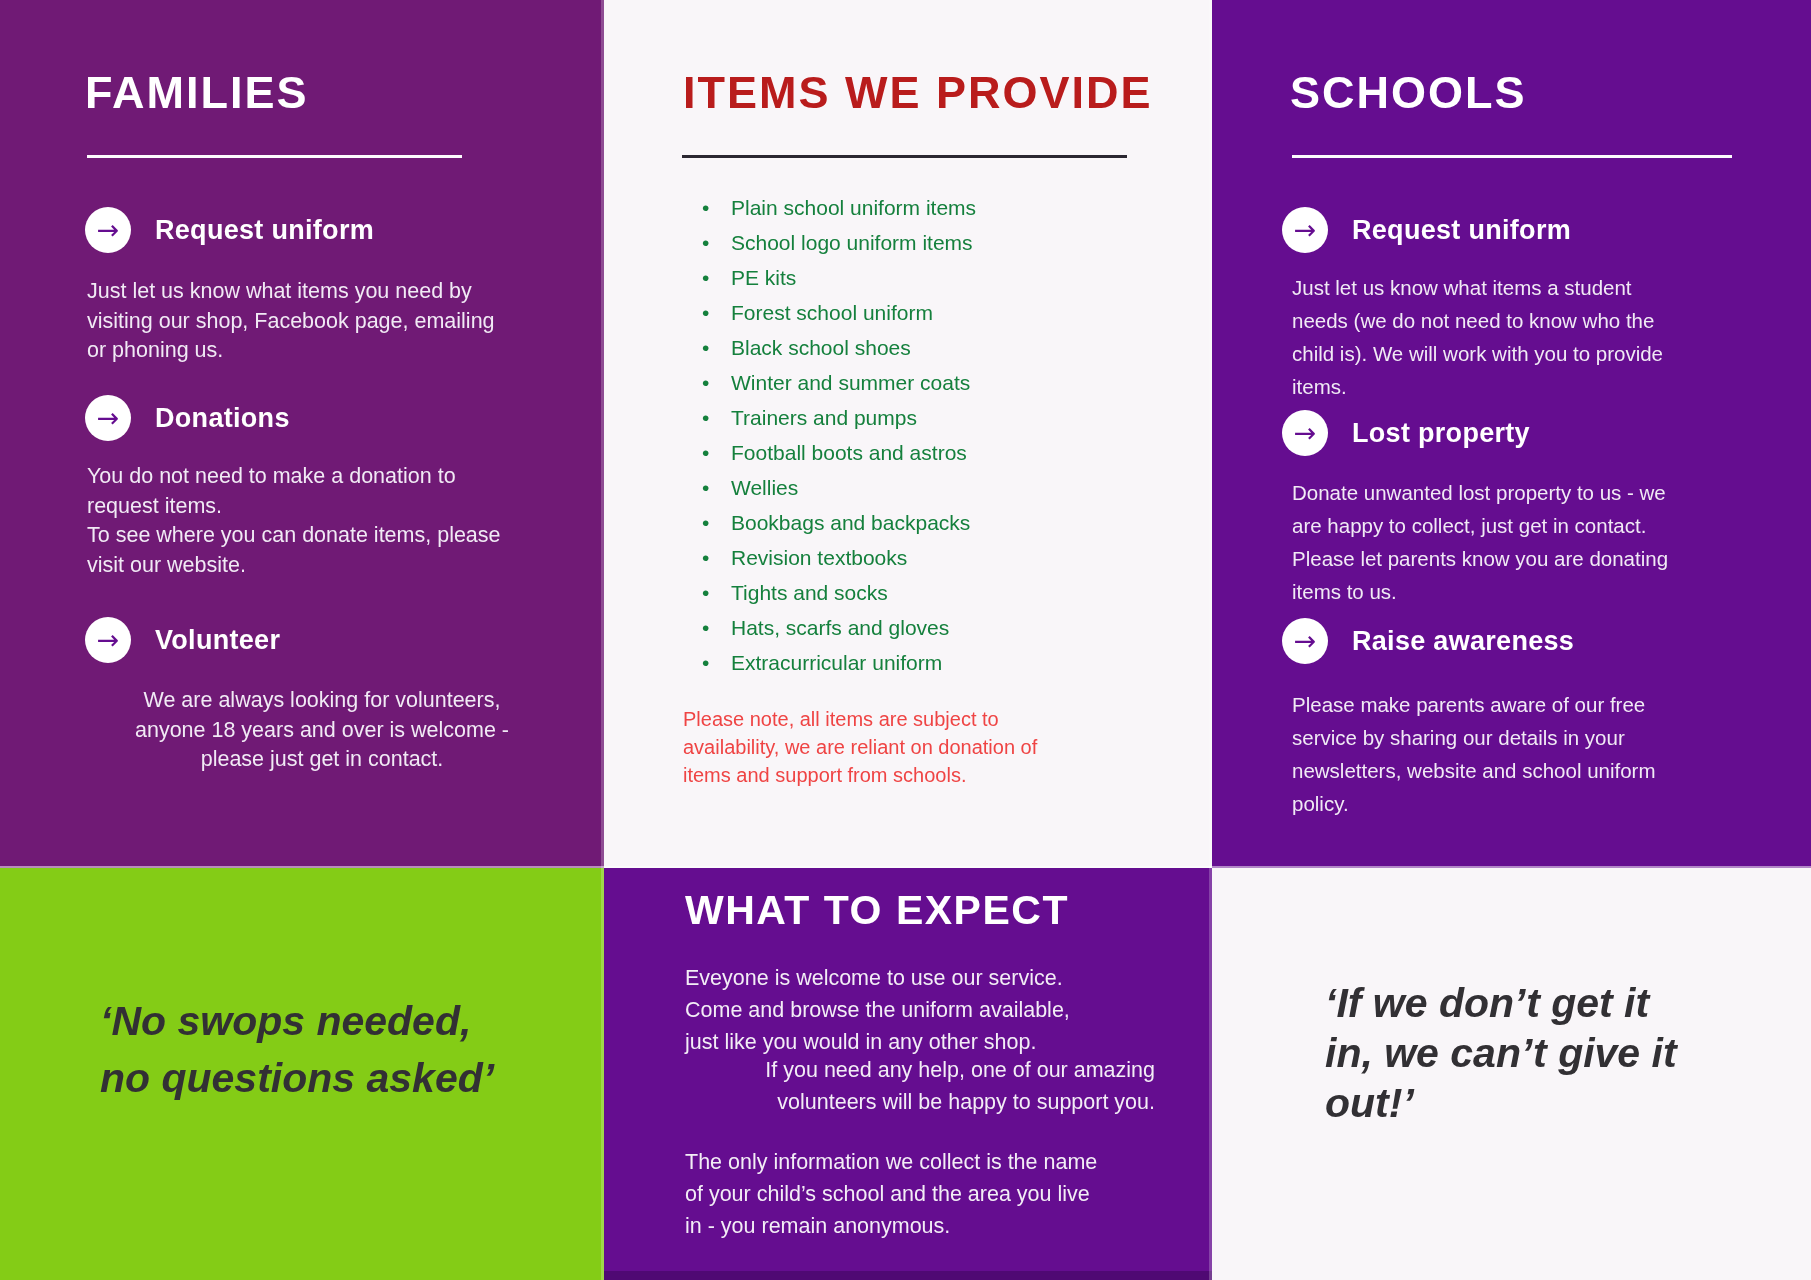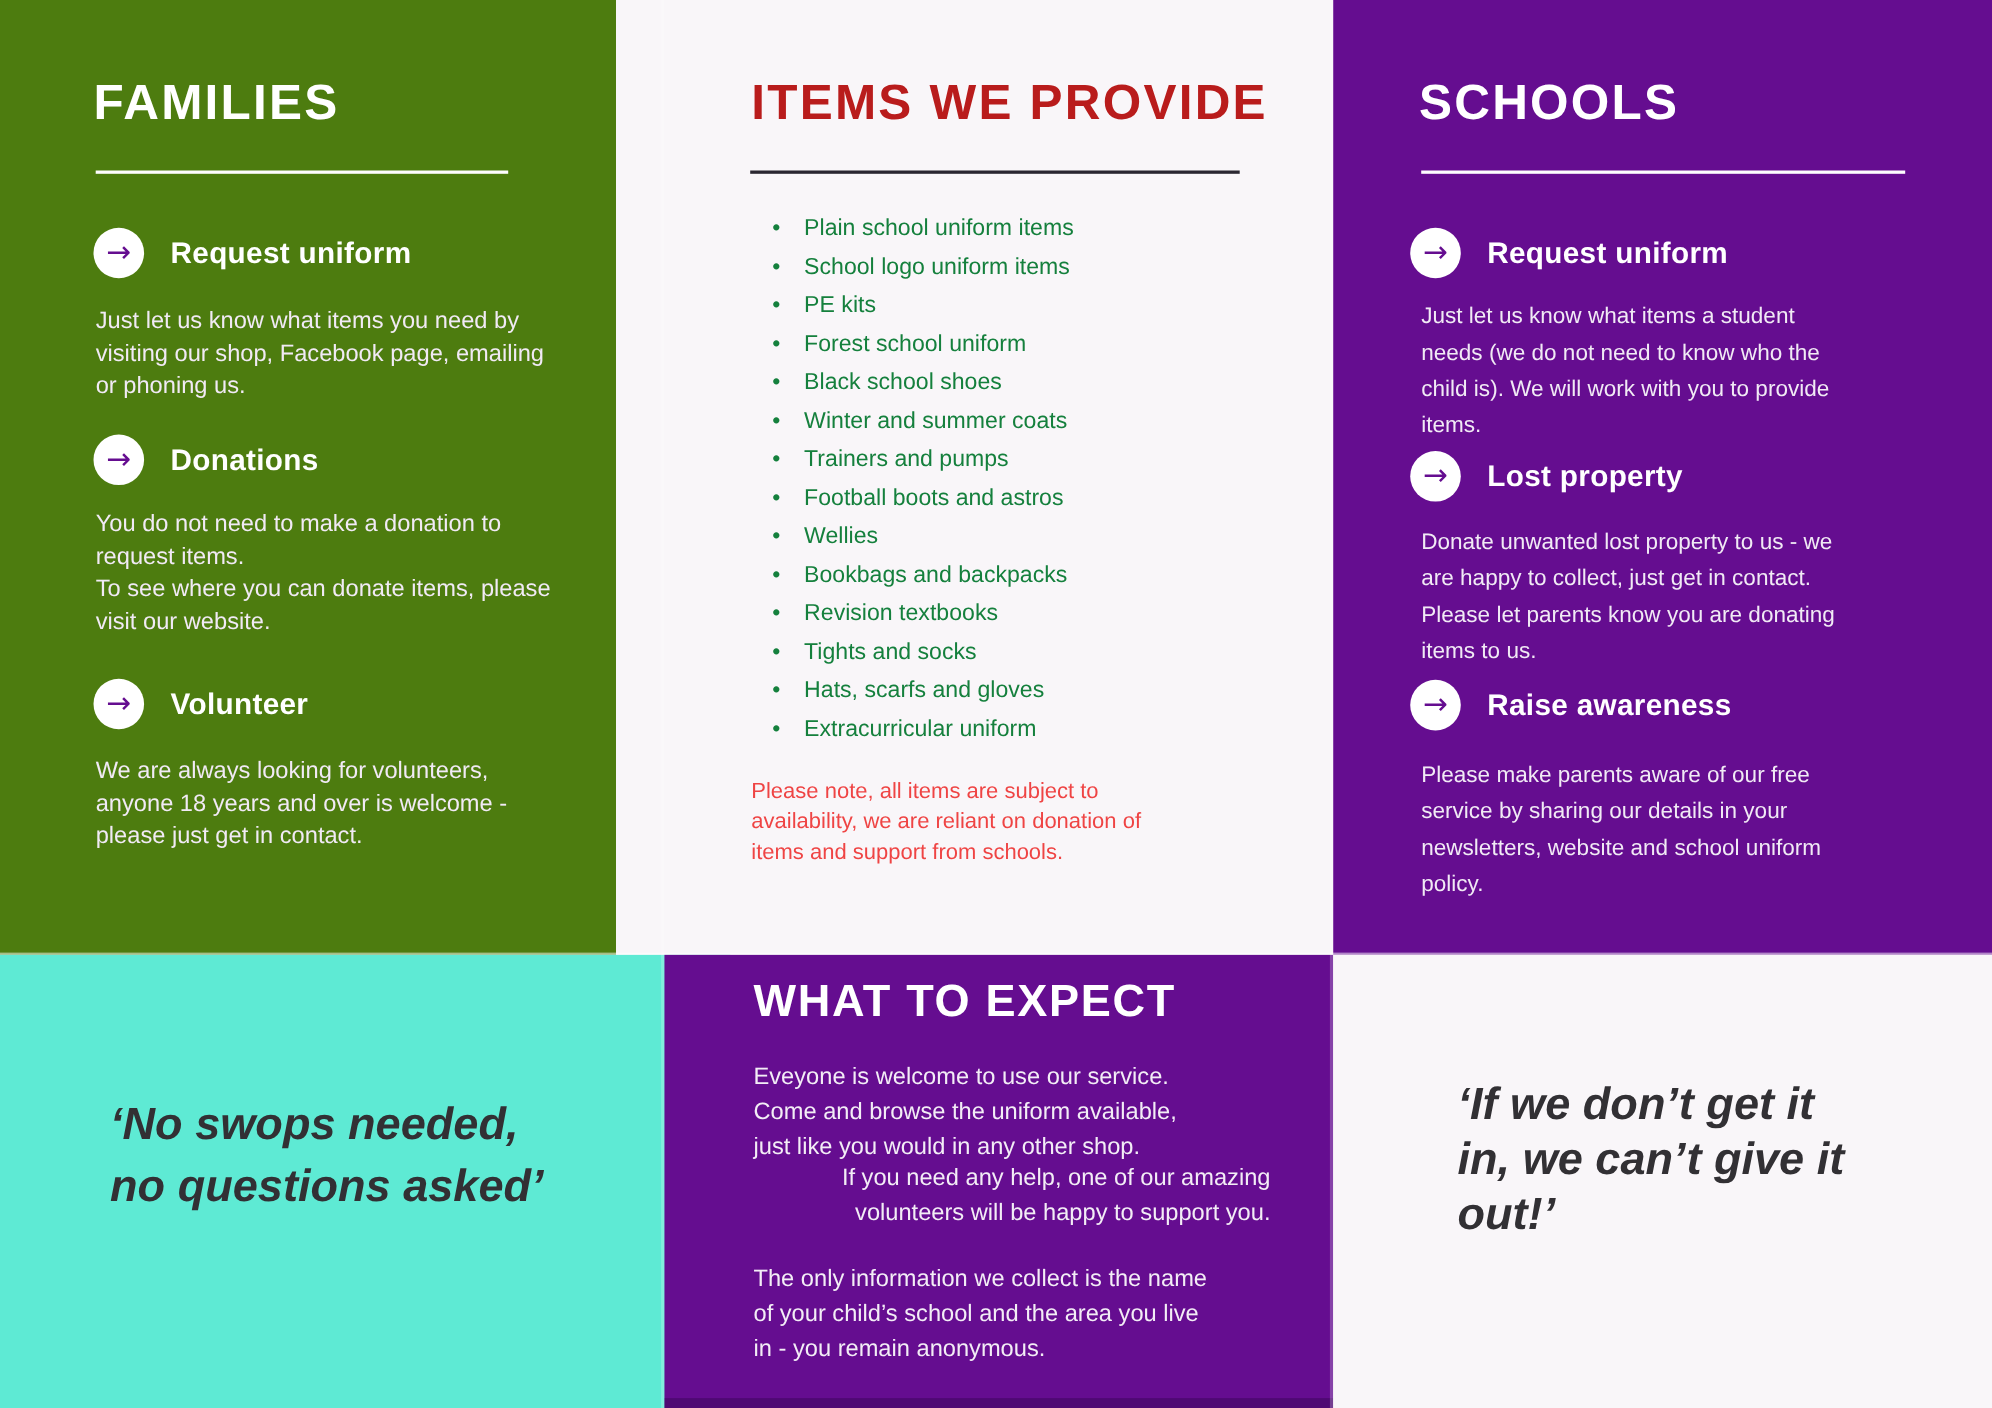--- a/index.html
+++ b/index.html
@@ -3,24 +3,24 @@
 <meta charset="utf-8">
 <style>
   html,body{margin:0;padding:0;background:#cfc9d1;}
   .canvas{
     position:relative;width:1811px;height:1280px;overflow:hidden;
     background:#f9f6f9;
     font-family:"Liberation Sans","DejaVu Sans",sans-serif;
     color:#232025;
   }
   .panel{position:absolute;}
-  .p-left  {left:0;    top:0;    width:560px;height:868px;background:#4d7c0f;}
+  .p-left  {left:0;    top:0;    width:604px;height:868px;background:#701a75;padding-left:12px;}
   .p-mid   {left:604px; top:0;   width:608px;height:868px;background:#f9f6f9;}
   .p-right {left:1212px;top:0;   width:599px;height:868px;background:#650d90;}
-  .p-bl    {left:0;    top:868px;width:664px;height:412px;background:#5eead4;}
+  .p-bl    {left:0;    top:868px;width:664px;height:412px;background:#84cc16;}
   .p-bm    {left:604px; top:868px;width:608px;height:412px;background:#650d90;}
   .p-br    {left:1212px;top:868px;width:599px;height:412px;background:#f9f6f9;}
   .p-bm::after{content:"";position:absolute;left:0;bottom:0;width:100%;height:9px;background:rgba(30,0,50,.30);}
 
   .title{position:absolute;margin:0;font-size:45px;line-height:1;font-weight:bold;letter-spacing:2px;color:#ffffff;}
   .title.dark{color:#b91c1c;}
   .title.small{font-size:41px;letter-spacing:1.5px;}
 
   .rule{position:absolute;height:3px;background:#fdfcfe;}
   .rule.dark{background:#2b2731;}
@@ -77,21 +77,21 @@
 request items.
 To see where you can donate items, please
 visit our website.</p>
 
     <div class="sec-row" style="left:85px;top:617px;">
       <span class="circle">
           <span class="arrow">→</span>
         </span>
       <span class="sec-label">Volunteer</span>
     </div>
-    <p class="body" style="left:87px;top:686px;width:470px;">We are always looking for volunteers,
+    <p class="body" style="left:87px;top:686px;width:470px;text-align:center;">We are always looking for volunteers,
 anyone 18 years and over is welcome -
 please just get in contact.</p>
   </section>
 
   <section class="panel p-mid">
     <h2 class="title dark" style="left:79px;top:70px;">ITEMS WE PROVIDE</h2>
     <div class="rule dark" style="left:78px;top:155px;width:445px;"></div>
     <ul class="items">
       <li>Plain school uniform items</li>
       <li>School logo uniform items</li>

